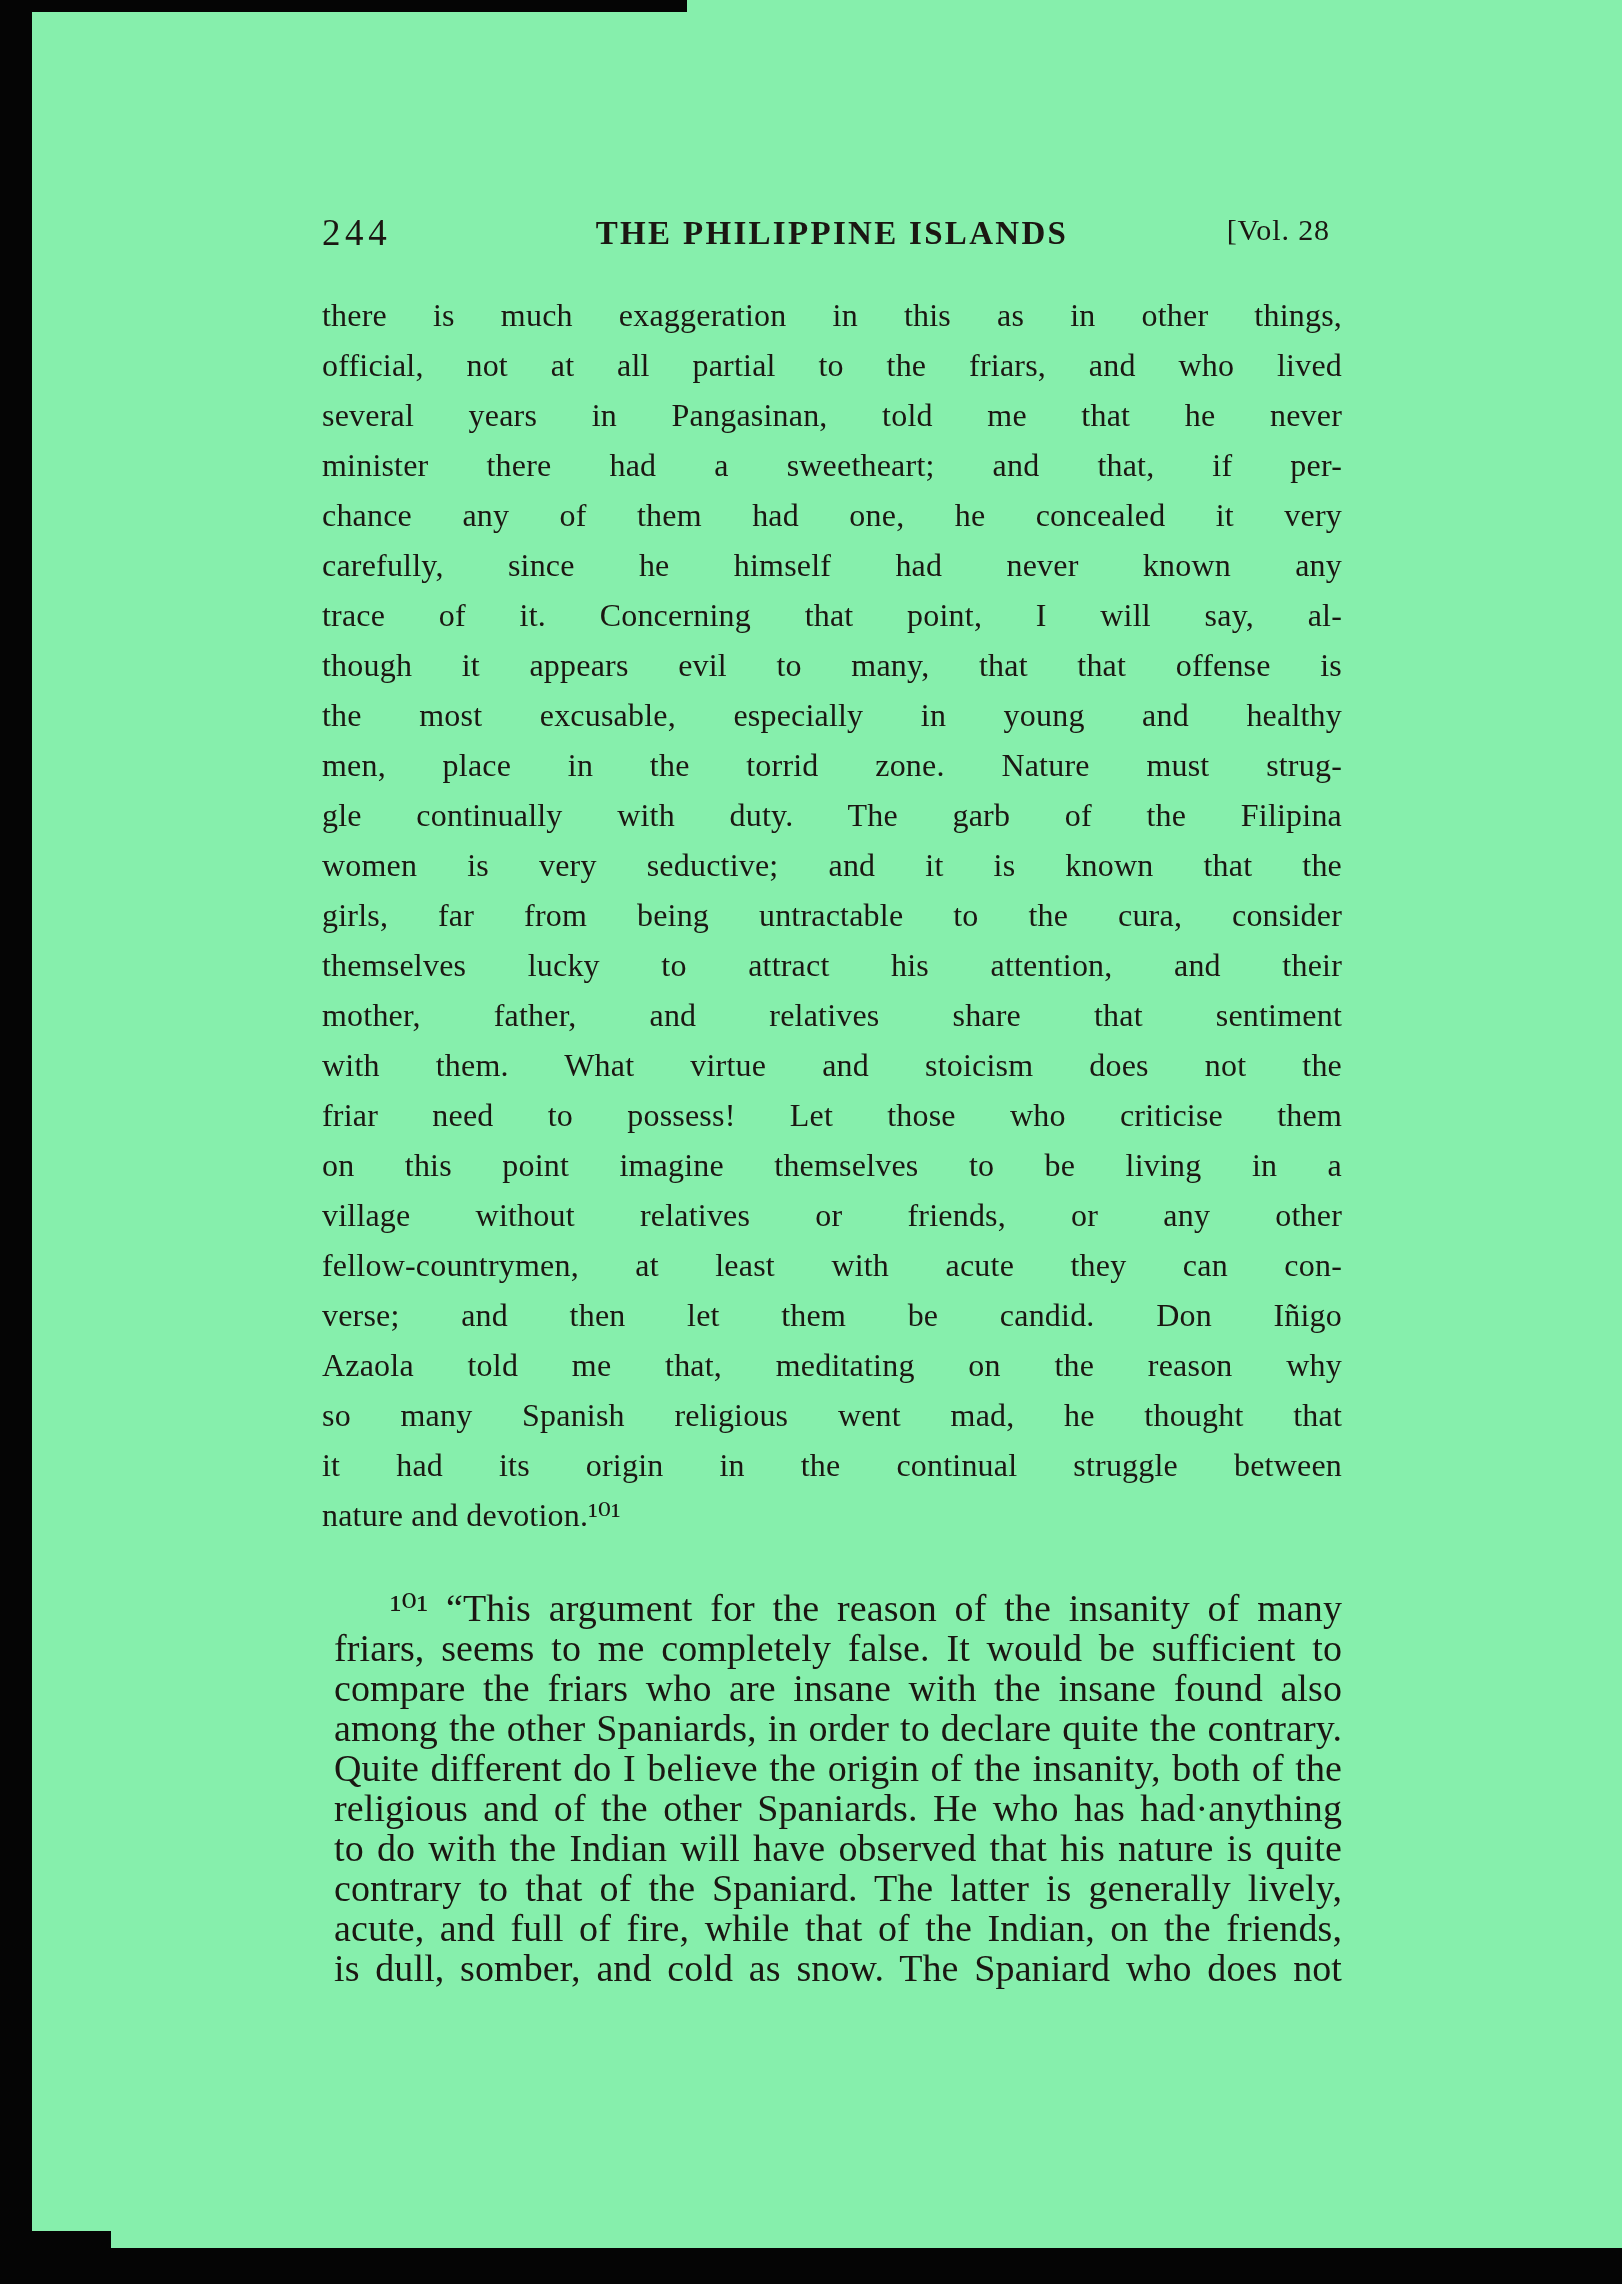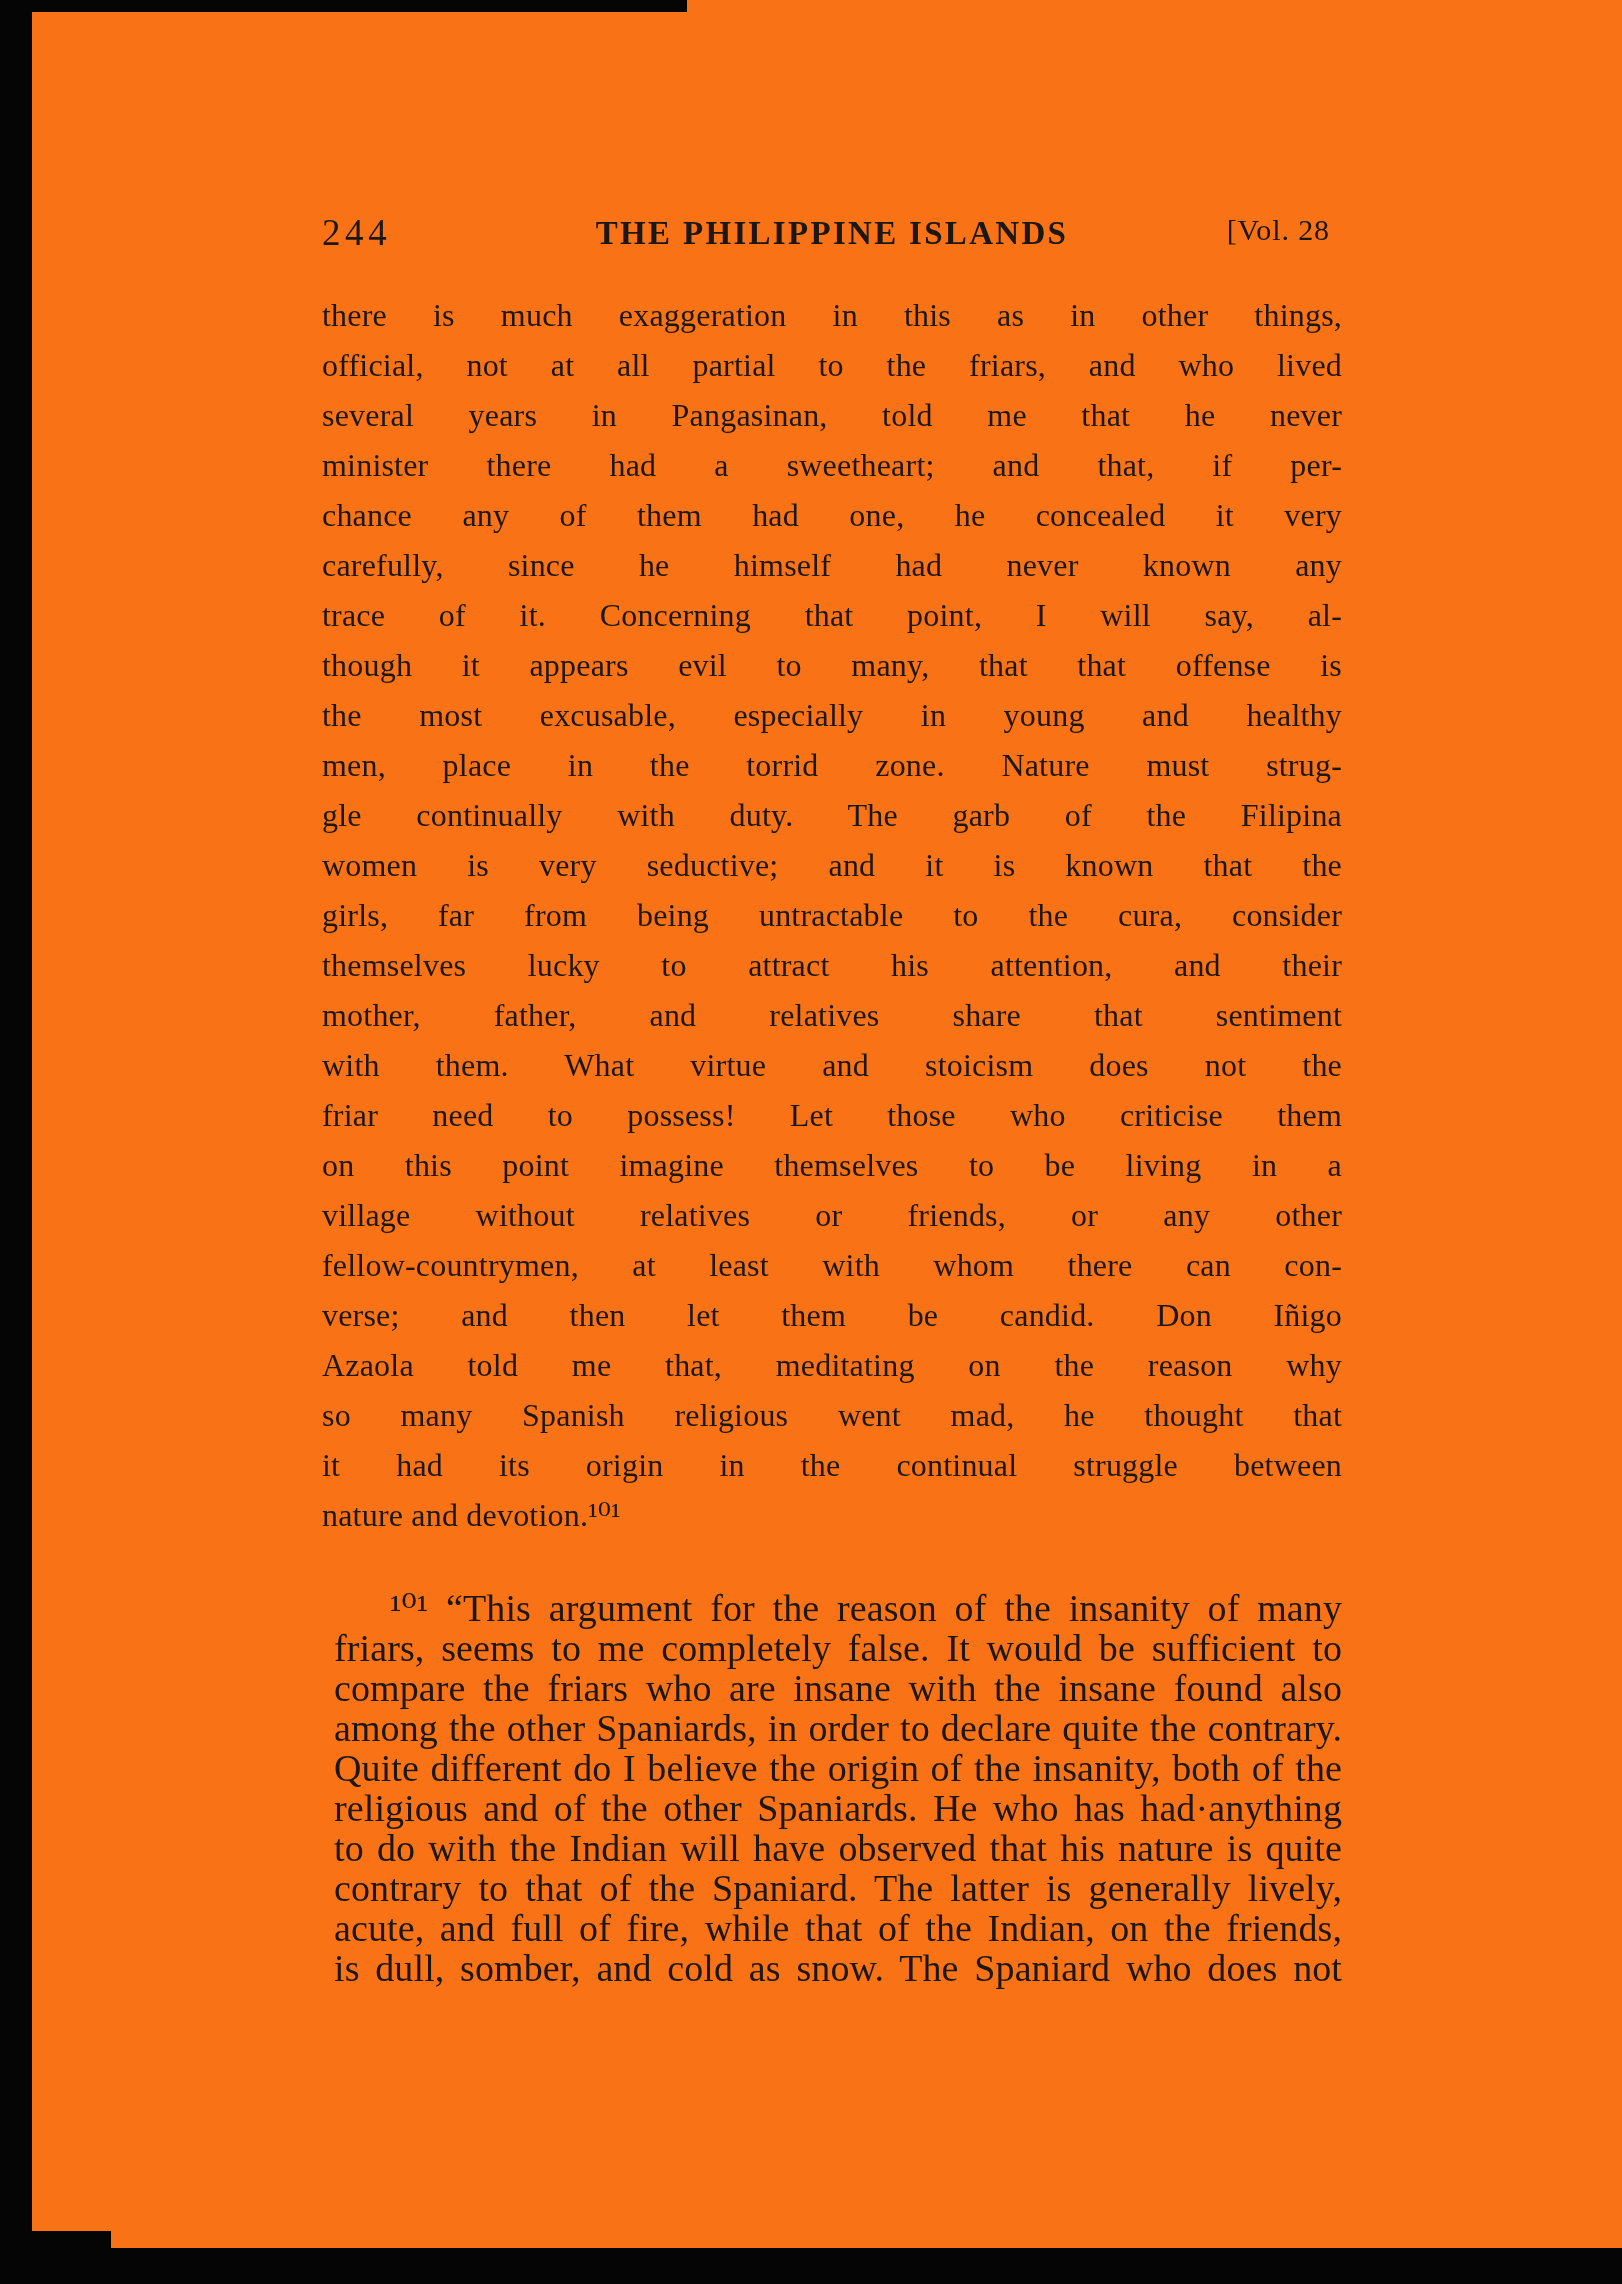--- a/index.html
+++ b/index.html
@@ -4,21 +4,21 @@
 <style>
   html, body {
     margin: 0;
     padding: 0;
     background: #e8e6e0;
   }
   .page {
     position: relative;
     width: 1622px;
     height: 2285px;
-    background: #f97316;
+    background: #86efac;
     overflow: hidden;
     font-family: "Liberation Serif", "DejaVu Serif", serif;
     color: #1b1712;
   }
   
   .scan-left {
     position: absolute;
     left: 0; top: 0;
     width: 32px; height: 100%;
     background: #050505;
@@ -134,21 +134,21 @@
         <div class="line">men, place in the torrid zone. Nature must strug-</div>
         <div class="line">gle continually with duty. The garb of the Filipina</div>
         <div class="line">women is very seductive; and it is known that the</div>
         <div class="line">girls, far from being untractable to the cura, consider</div>
         <div class="line">themselves lucky to attract his attention, and their</div>
         <div class="line">mother, father, and relatives share that sentiment</div>
         <div class="line">with them. What virtue and stoicism does not the</div>
         <div class="line">friar need to possess! Let those who criticise them</div>
         <div class="line">on this point imagine themselves to be living in a</div>
         <div class="line">village without relatives or friends, or any other</div>
-        <div class="line">fellow-countrymen, at least with whom there can con-</div>
+        <div class="line">fellow-countrymen, at least with acute they can con-</div>
         <div class="line">verse; and then let them be candid. Don Iñigo</div>
         <div class="line">Azaola told me that, meditating on the reason why</div>
         <div class="line">so many Spanish religious went mad, he thought that</div>
         <div class="line">it had its origin in the continual struggle between</div>
         <div class="line line-last">nature and devotion.¹⁰¹</div>
       </div>
 
     <div class="footnote">
         <div class="line">¹⁰¹ “This argument for the reason of the insanity of many</div>
         <div class="line">friars, seems to me completely false. It would be sufficient to</div>

